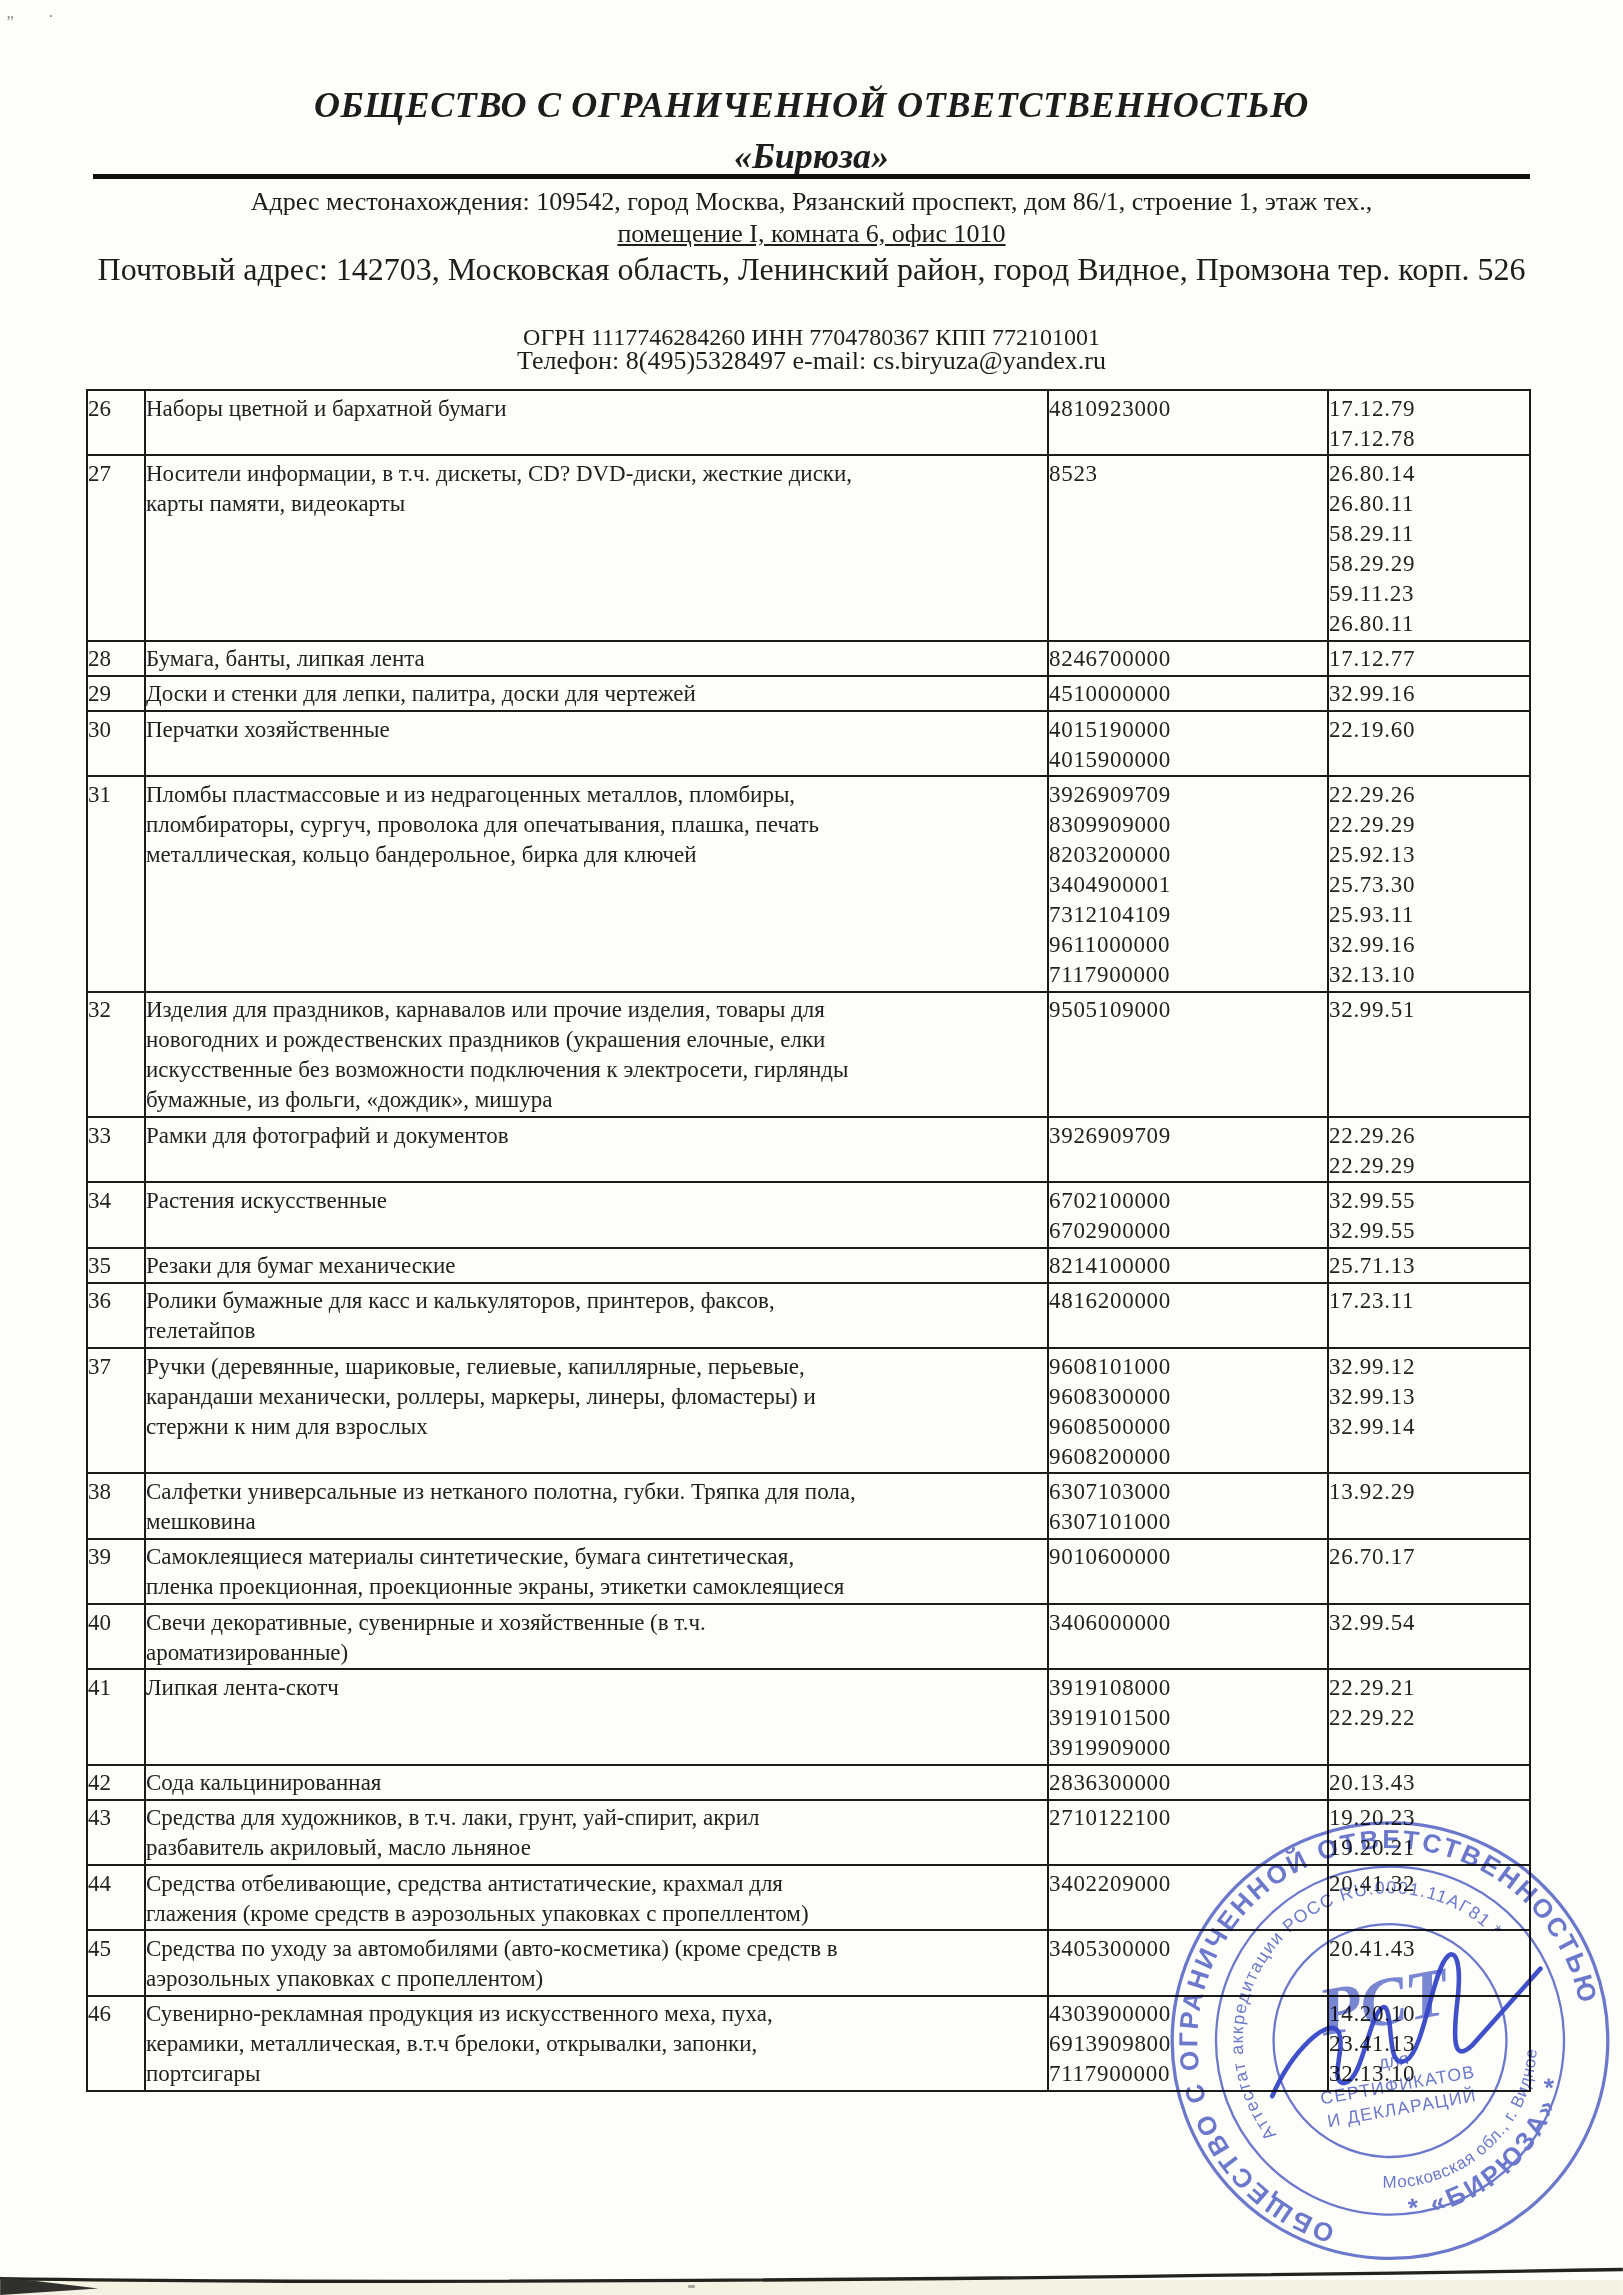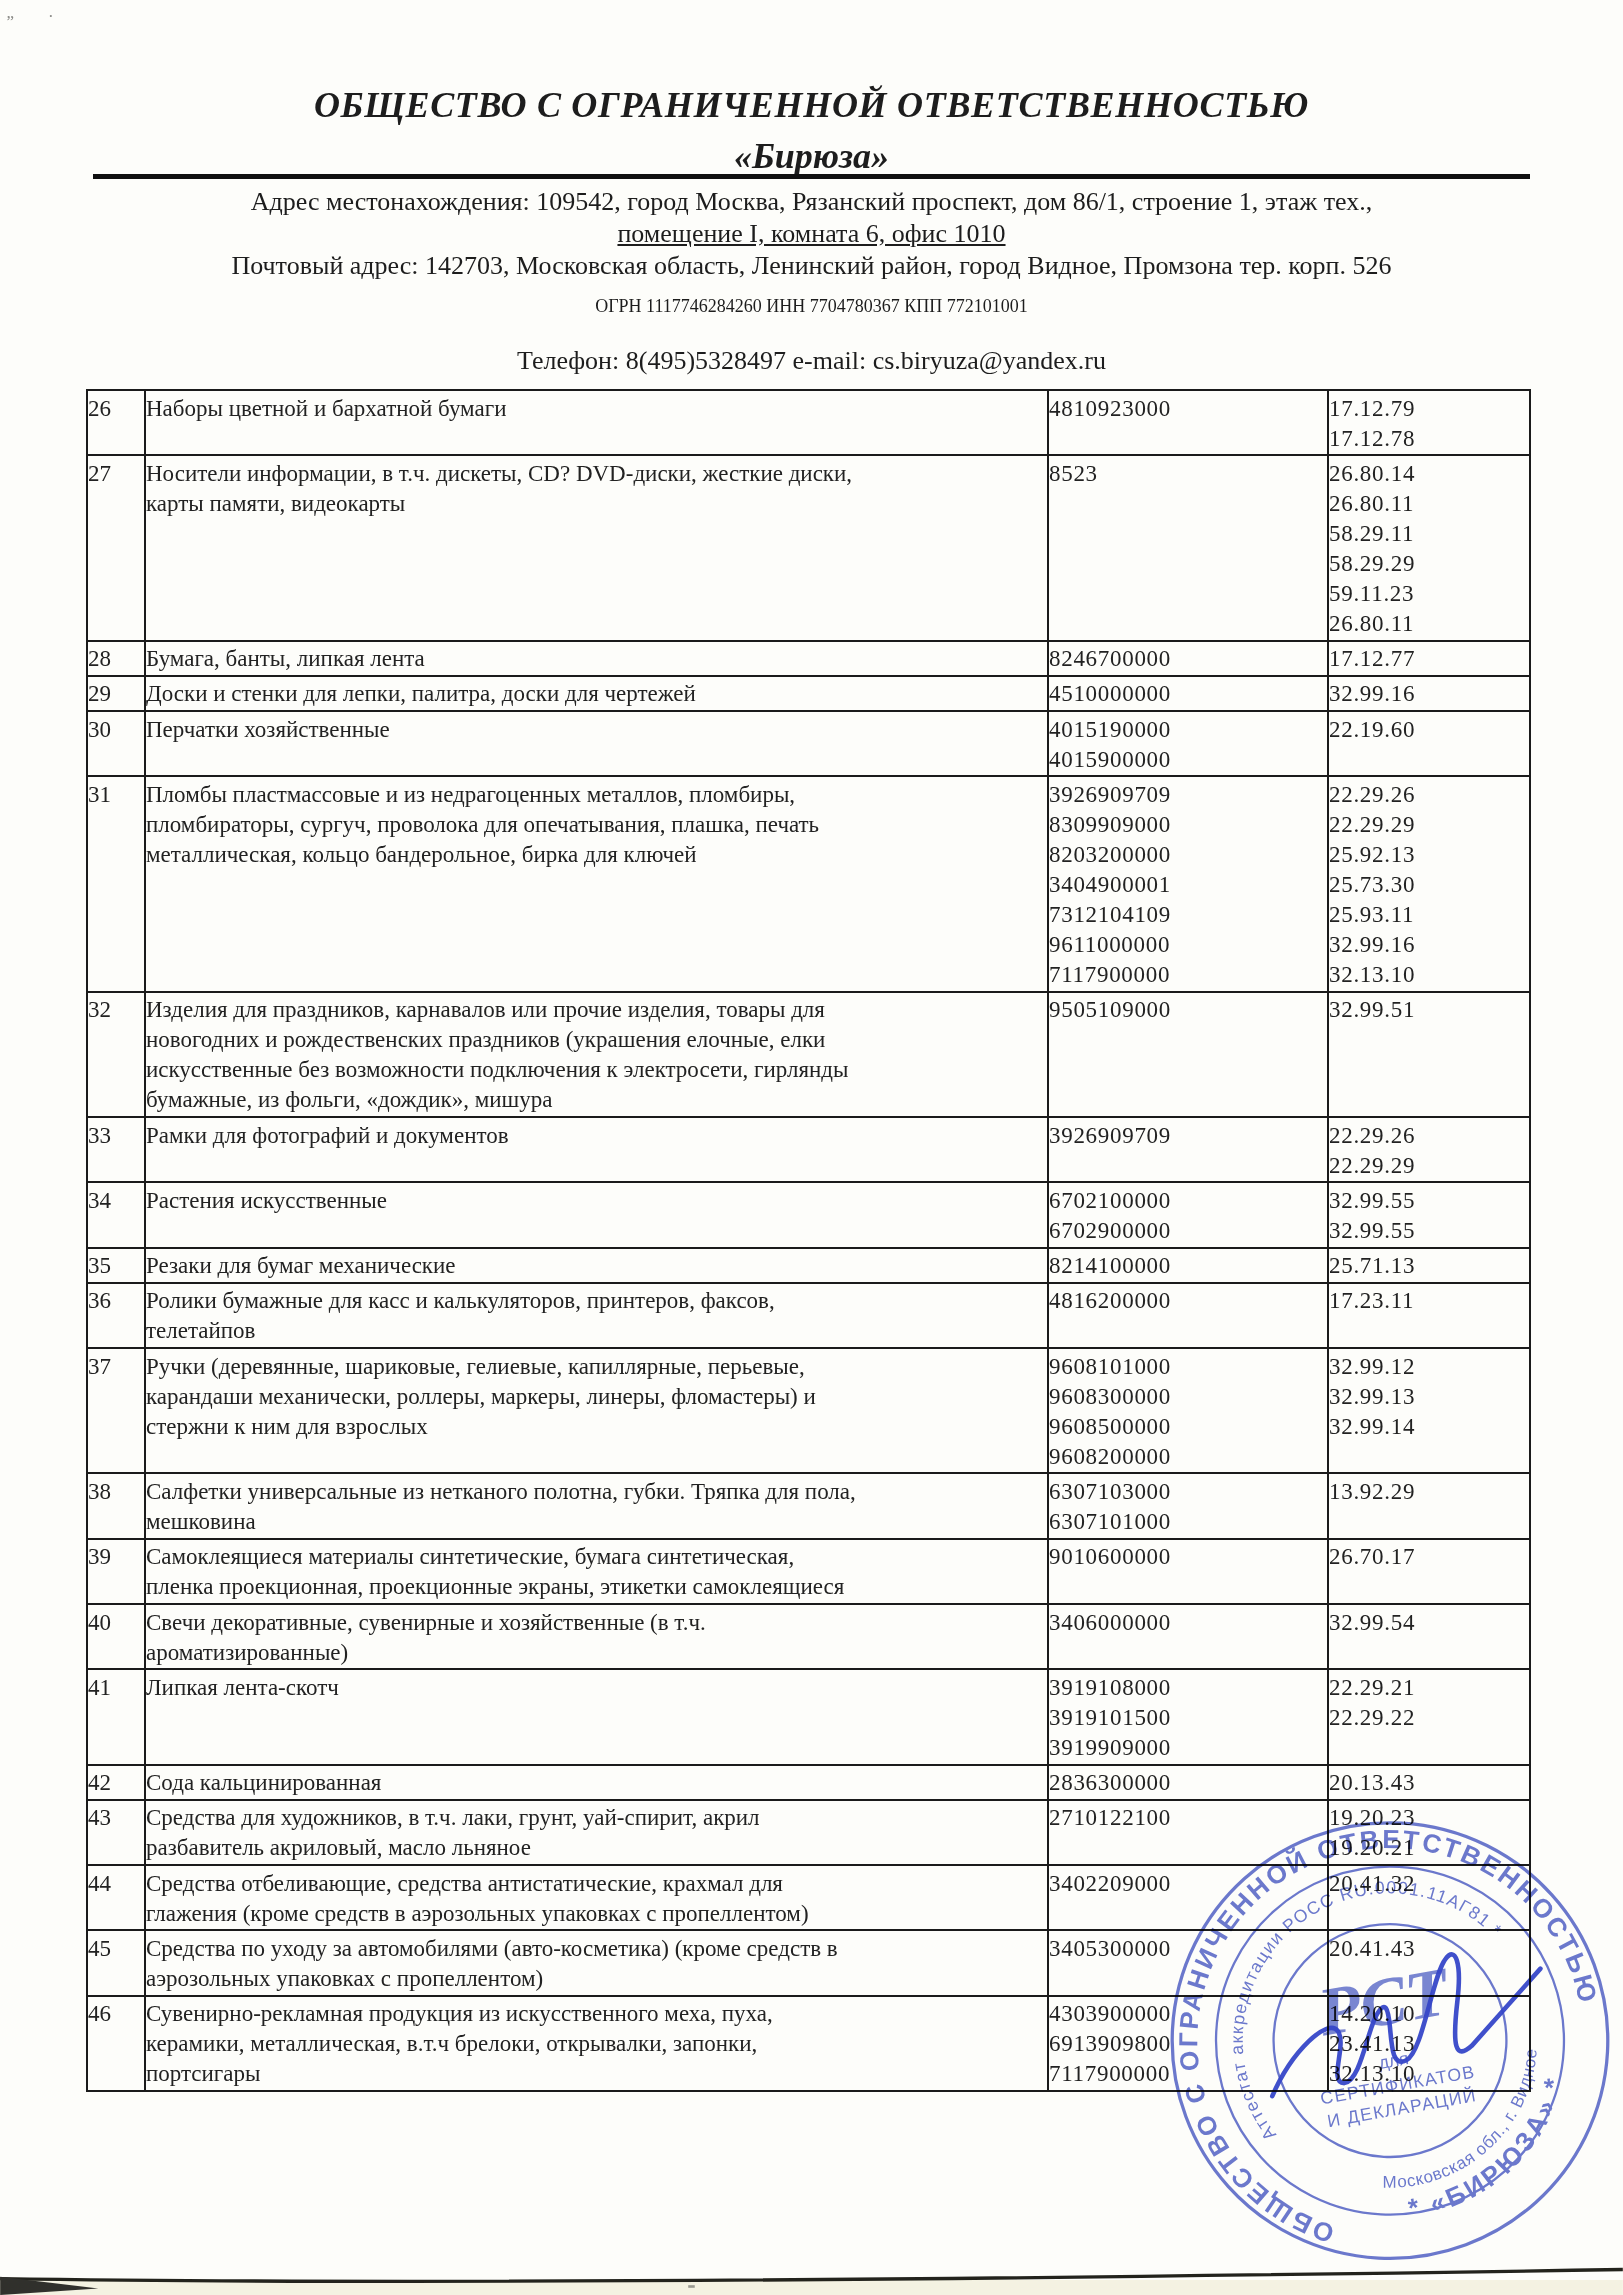--- a/index.html
+++ b/index.html
@@ -13,22 +13,22 @@
     font-family:"Liberation Serif", serif;
     color:#1d1d1d;
   }
   
   .hdr-line{position:absolute;left:0;width:100%;text-align:center;}
   .company-type{top:84px;font-size:36px;font-weight:bold;font-style:italic;letter-spacing:0.7px;}
   .company-name{top:135px;font-size:36px;font-weight:bold;font-style:italic;}
   .hdr-rule{position:absolute;top:174px;left:93px;width:1437px;height:4.6px;background:#101010;}
   .addr1{top:187px;font-size:26px;}
   .addr2{top:219px;font-size:26px;text-decoration:underline;}
-  .postal{top:251px;font-size:26px;}
-  .registration{top:296px;font-size:18px;font-family:Liberation Serif, serif;}
+  .postal{top:251px;font-size:32px;}
+  .registration{top:324px;font-size:24px;font-family:Liberation Serif, serif;}
   .contact{top:346px;font-size:26px;}
   
   table.items{
     position:absolute;top:389px;left:86px;
     width:1443px;
     border-collapse:collapse;table-layout:fixed;padding-left:32px;
   }
   table.items td{
     border:2px solid #1b1b1b;
     vertical-align:top;

